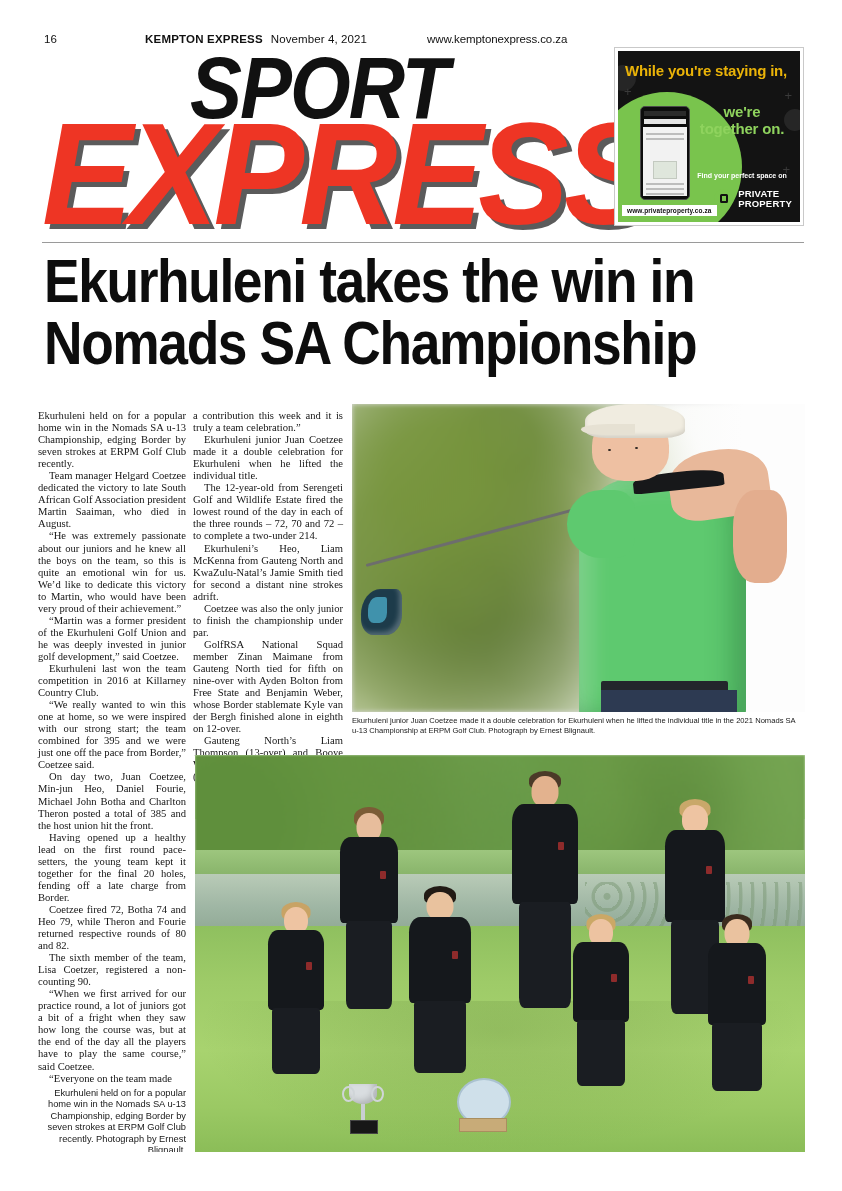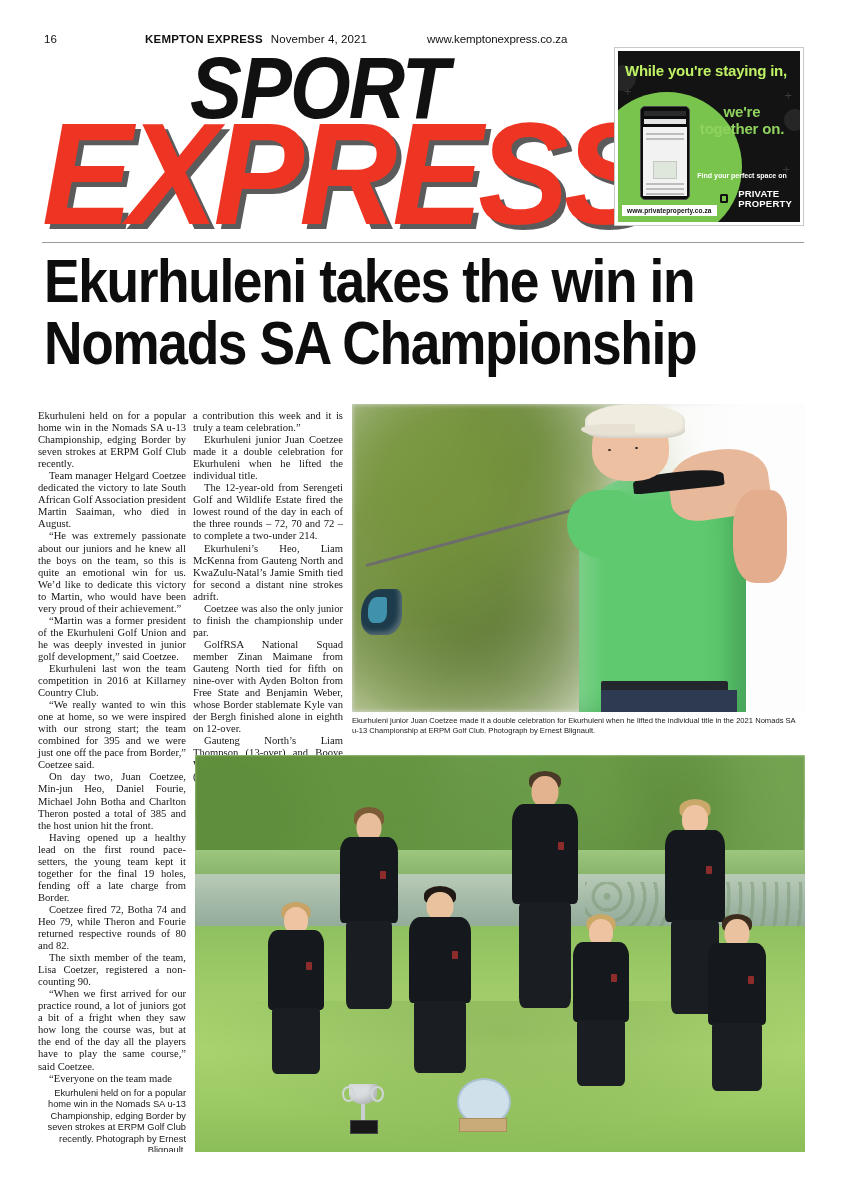--- a/index.html
+++ b/index.html
@@ -47,21 +47,21 @@
   .ad-dot{position:absolute;border-radius:50%;background:#262626;}
   .ad-d1{width:26px;height:26px;left:-8px;top:14px;}
   .ad-d2{width:22px;height:22px;right:-6px;top:58px;}
   .ad-cross{position:absolute;color:#3a3a3a;font-size:13px;line-height:1;
             font-family:"Liberation Sans", sans-serif;}
   .ad-c1{left:6px;top:34px;}
   .ad-c2{right:8px;top:38px;}
   .ad-c3{right:10px;top:112px;}
   .ad-head{position:absolute;left:0;right:6px;top:11px;text-align:center;
            font-family:"Liberation Sans", sans-serif;font-weight:700;
-           font-size:15px;line-height:17px;color:#bef264;letter-spacing:-.2px;}
+           font-size:15px;line-height:17px;color:#eab308;letter-spacing:-.2px;}
   .ad-sub{position:absolute;right:10px;top:52px;width:96px;text-align:center;
           font-family:"Liberation Sans", sans-serif;font-weight:700;
           font-size:15px;line-height:17px;color:#8fd35e;letter-spacing:-.2px;}
   .ad-phone{position:absolute;left:22px;bottom:22px;width:48px;height:92px;
             background:#0d0d0d;border:1.5px solid #4b4b4b;border-radius:5px;overflow:hidden;}
   .ph-bar{position:absolute;left:3px;right:3px;background:#2b2b2b;}
   .ph-b1{top:4px;height:5px;}
   .ph-b2{top:12px;height:5px;background:#e4e4e4;}
   .ph-white{position:absolute;left:2px;right:2px;top:20px;bottom:3px;background:#f2f2f2;}
   .ph-line{position:absolute;left:3px;right:3px;height:2px;background:#bdbdbd;}
@@ -273,21 +273,21 @@
   </div>
 
   <div class="col" id="col1">
       <p class="first">Ekurhuleni held on for a popular home win in the Nomads SA u-13 Championship, edging Border by seven strokes at ERPM Golf Club recently.</p>
       <p>Team manager Helgard Coetzee dedicated the victory to late South African Golf Association president Martin Saaiman, who died in August.</p>
       <p>“He was extremely passionate about our juniors and he knew all the boys on the team, so this is quite an emotional win for us. We’d like to dedicate this victory to Martin, who would have been very proud of their achievement.”</p>
       <p>“Martin was a former president of the Ekurhuleni Golf Union and he was deeply invested in junior golf development,” said Coetzee.</p>
       <p>Ekurhuleni last won the team competition in 2016 at Killarney Country Club.</p>
       <p>“We really wanted to win this one at home, so we were inspired with our strong start; the team combined for 395 and we were just one off the pace from Border,” Coetzee said.</p>
       <p>On day two, Juan Coetzee, Min-jun Heo, Daniel Fourie, Michael John Botha and Charlton Theron posted a total of 385 and the host union hit the front.</p>
-      <p>Having opened up a healthy lead on the first round pace-setters, the young team kept it together for the final 19 holes, fending off a late charge from Border.</p>
+      <p>Having opened up a healthy lead on the first round pace-setters, the young team kept it together for the final 20 holes, fending off a late charge from Border.</p>
       <p>Coetzee fired 72, Botha 74 and Heo 79, while Theron and Fourie returned respective rounds of 80 and 82.</p>
       <p>The sixth member of the team, Lisa Coetzer, registered a non-counting 90.</p>
       <p>“When we first arrived for our practice round, a lot of juniors got a bit of a fright when they saw how long the course was, but at the end of the day all the players have to play the same course,” said Coetzee.</p>
       <p>“Everyone on the team made</p>
     </div>
 
   <div class="col" id="col2">
       <p class="first">a contribution this week and it is truly a team celebration.”</p>
       <p>Ekurhuleni junior Juan Coetzee made it a double celebration for Ekurhuleni when he lifted the individual title.</p>
       <p>The 12-year-old from Serengeti Golf and Wildlife Estate fired the lowest round of the day in each of the three rounds – 72, 70 and 72 – to complete a two-under 214.</p>

